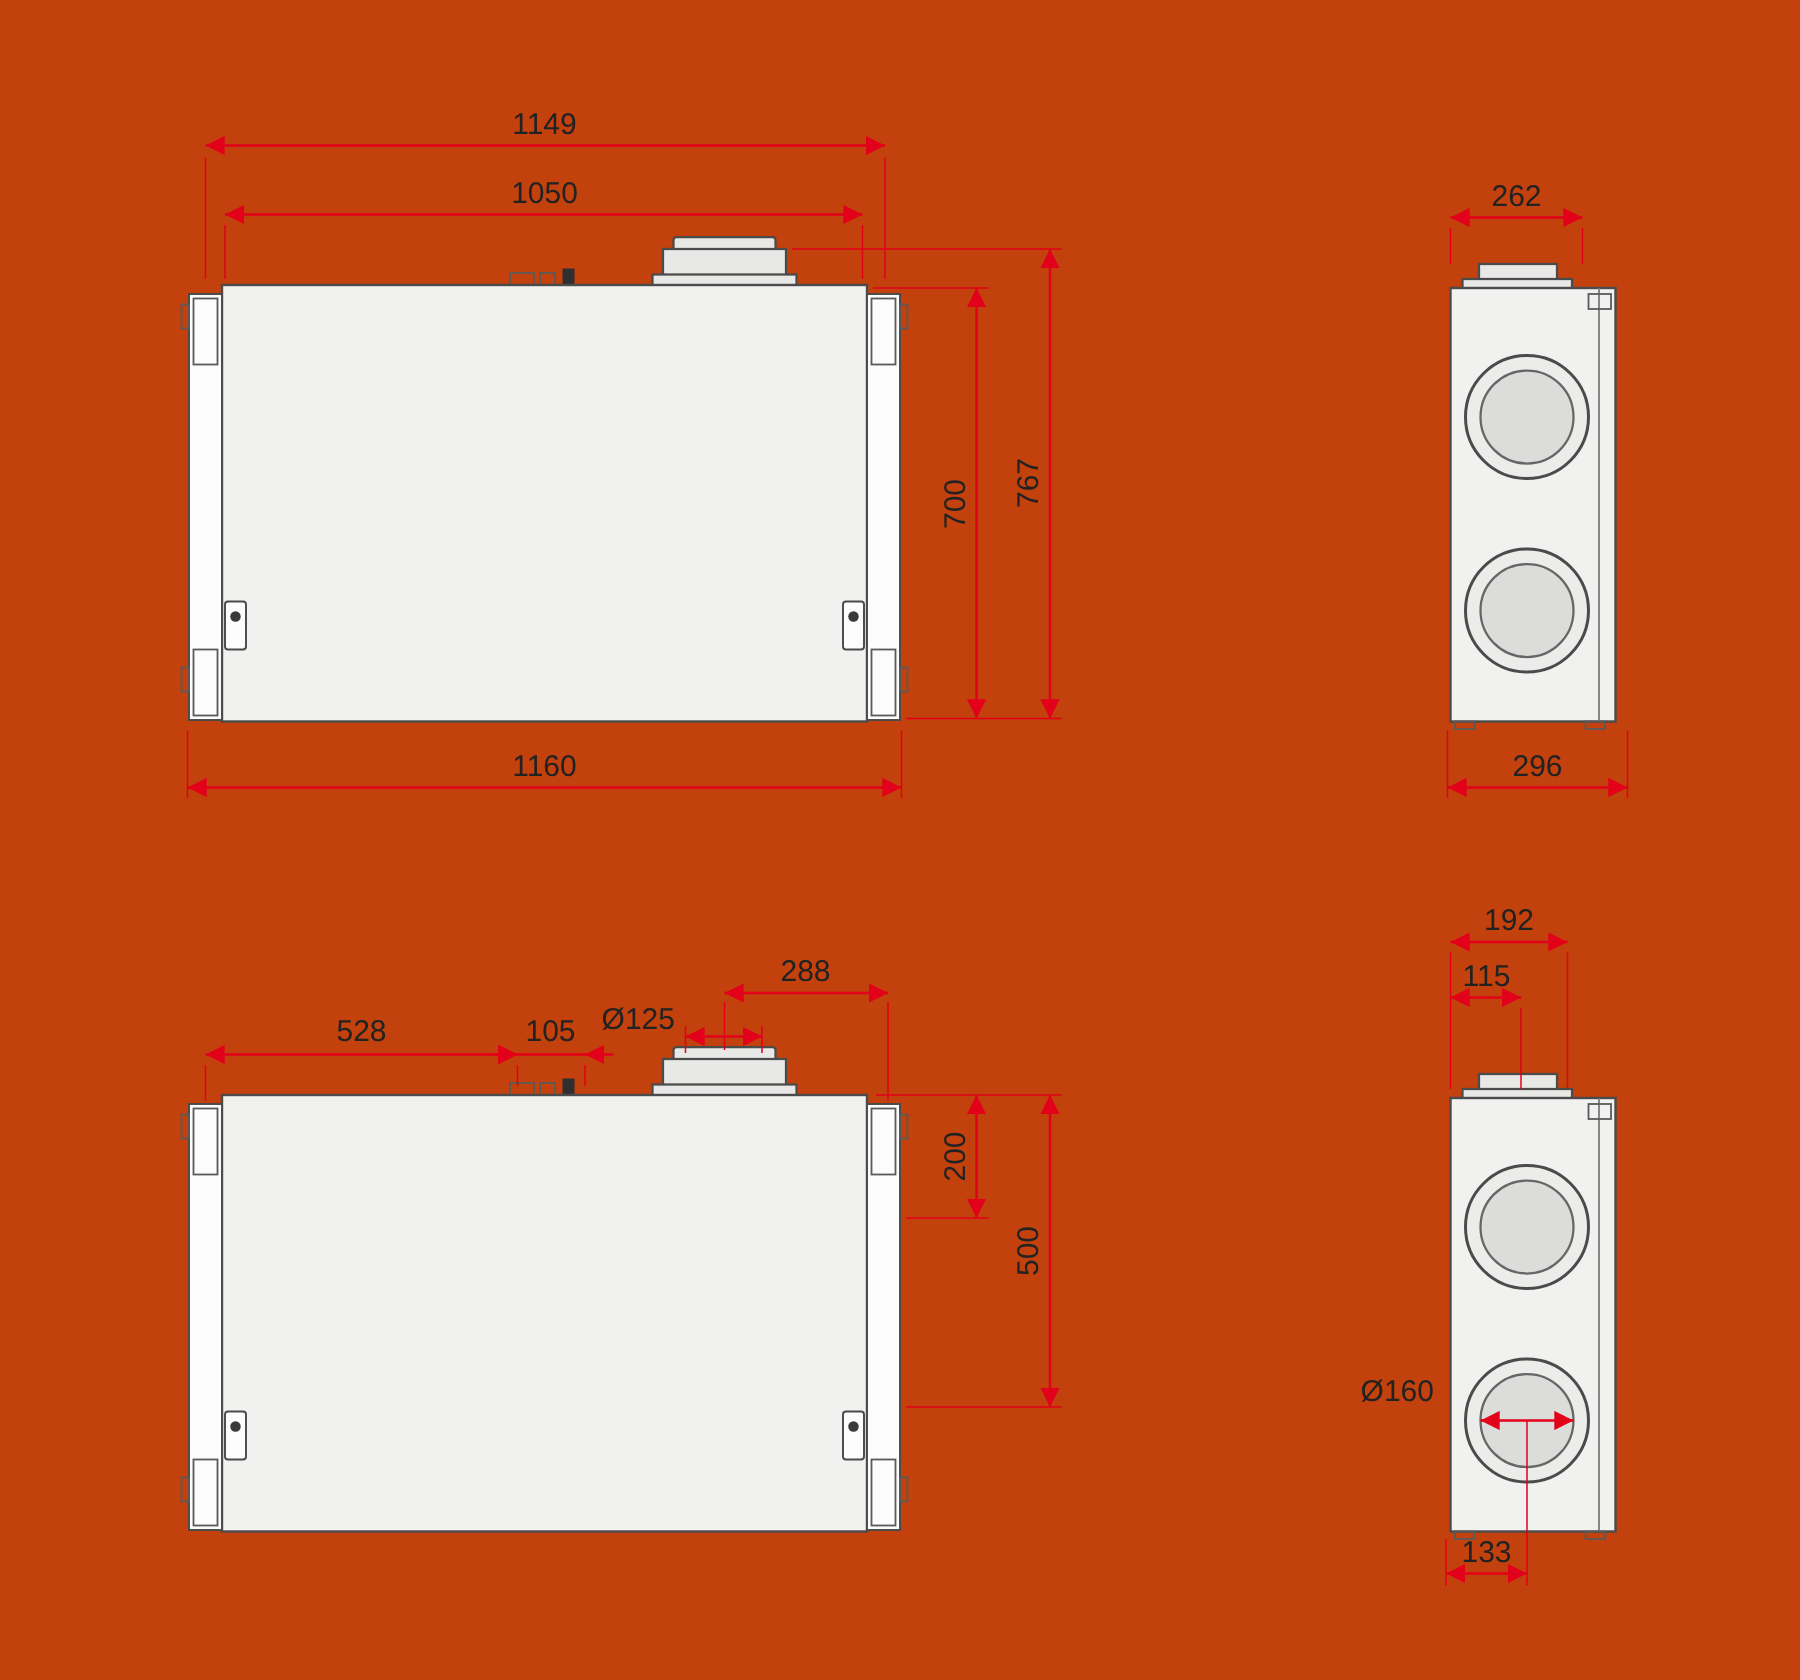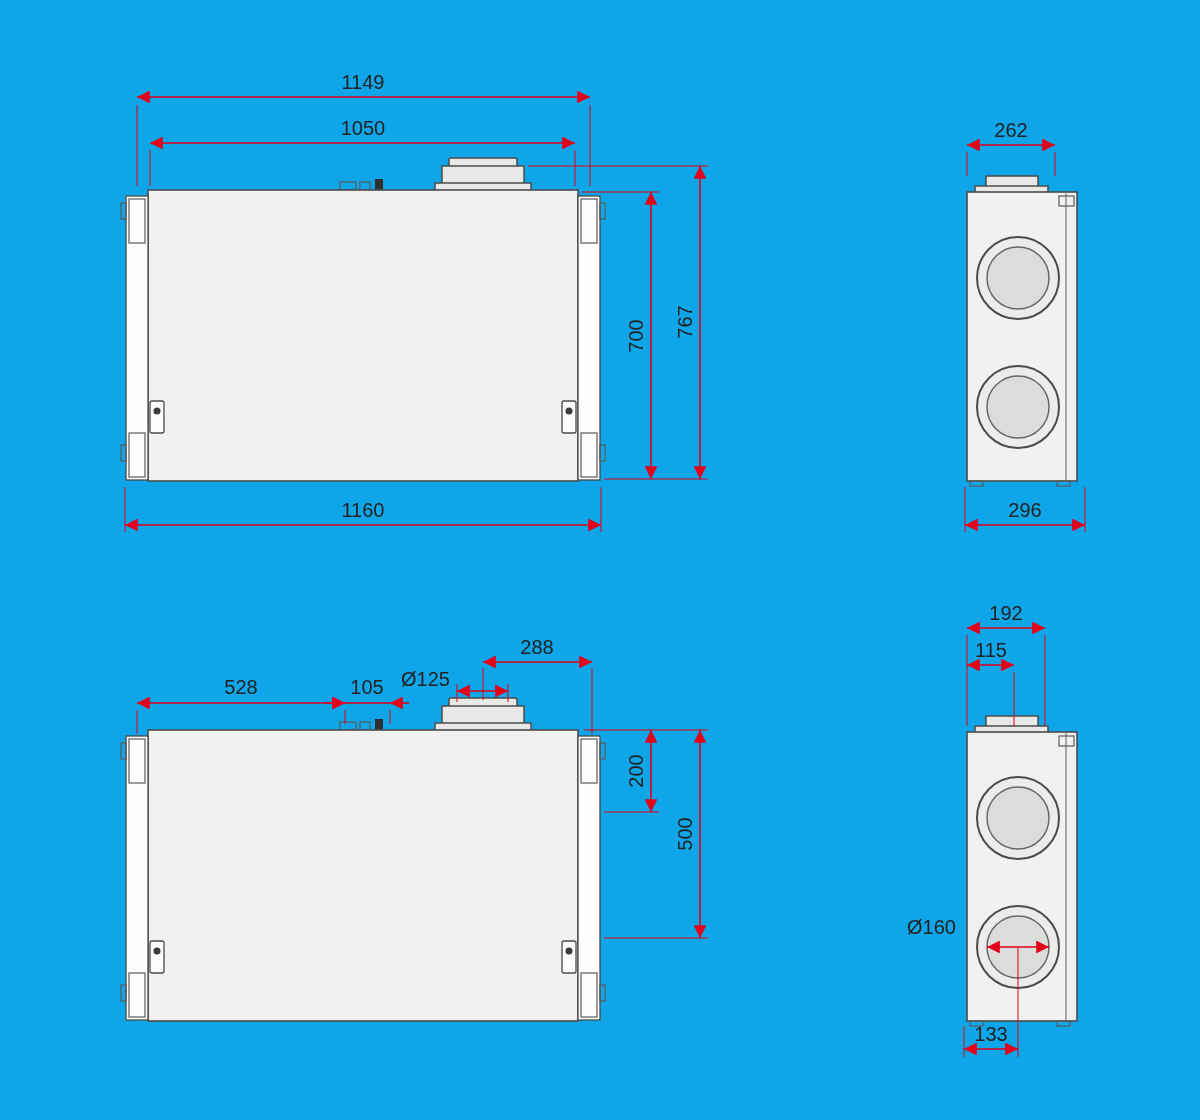--- a/index.html
+++ b/index.html
@@ -1,16 +1,16 @@
 <!DOCTYPE html>
 <html><head>
 <meta charset="utf-8">
 <style>
   html,body{margin:0;padding:0;background:#ffffff;}
-  .canvas{width:1200px;height:1120px;position:relative;background:#0ea5e9;text-align:right;}
+  .canvas{width:1200px;height:1120px;position:relative;background:#c2410c;text-align:right;}
   svg{display:block;}
   .dimtext{font-family:"Liberation Sans",sans-serif;font-size:20px;fill:#222222;}
   .dim{stroke:#e2001a;stroke-width:1.6;fill:none;}
   .dimplain{stroke:#e2001a;stroke-width:1.6;fill:none;}
   .ext{stroke:#e2001a;stroke-width:1;fill:none;}
   .body{fill:#f1f1f0;stroke:#4b4b4b;stroke-width:1.6;}
   .panel{fill:#fcfcfc;stroke:#4b4b4b;stroke-width:1.3;}
   .ln{fill:none;stroke:#5a5a5a;stroke-width:1.2;}
   .port{fill:#e8e8e7;stroke:#4b4b4b;stroke-width:1.5;}
   .seam{stroke:#7a7a7a;stroke-width:1.2;}

